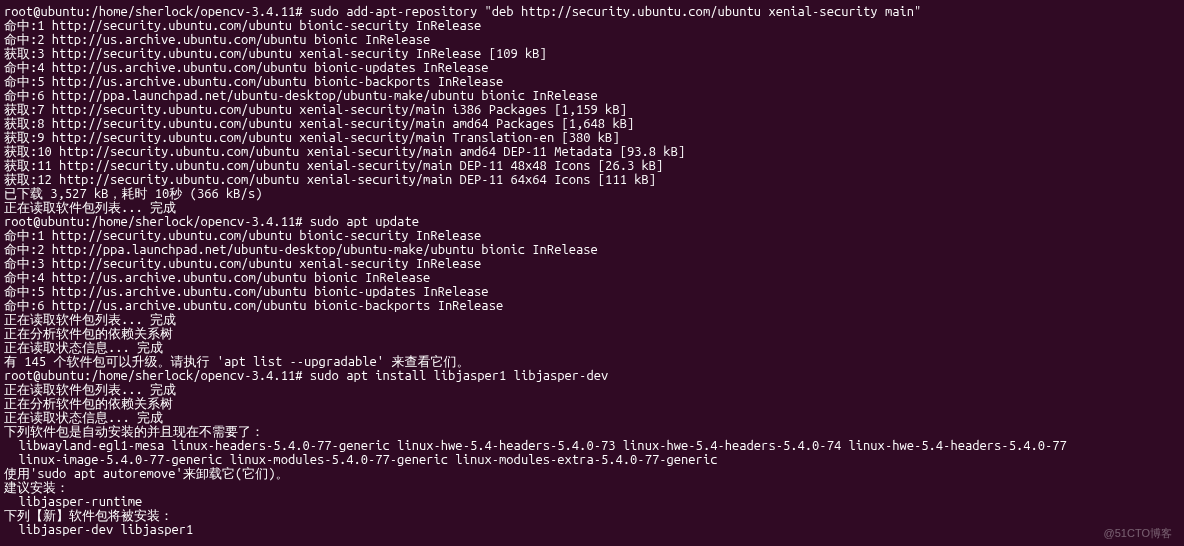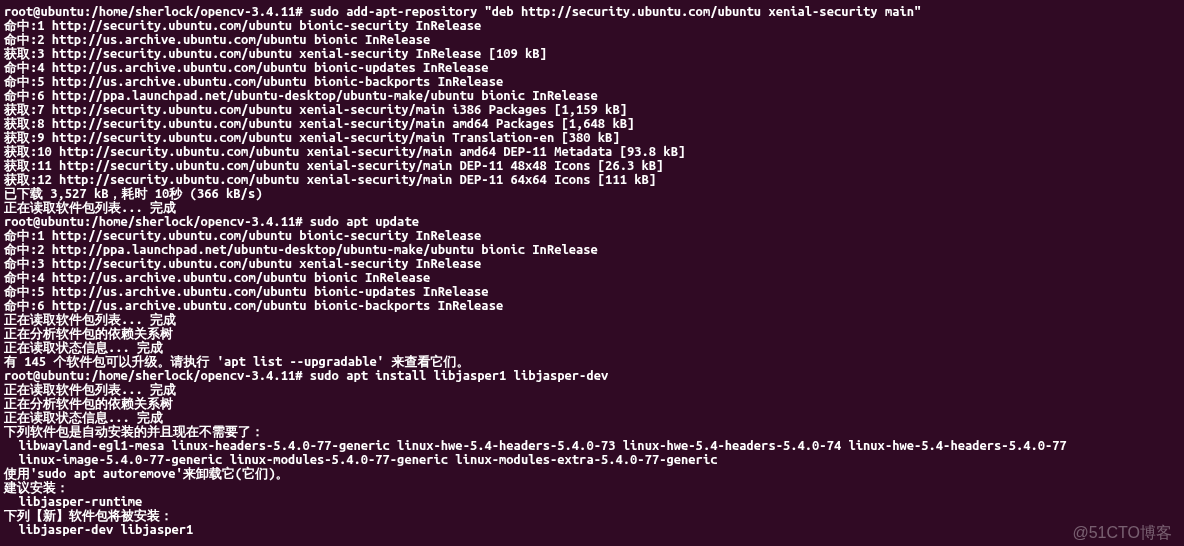--- a/index.html
+++ b/index.html
@@ -12,27 +12,27 @@
     font-size: 13px;
     line-height: 14px;
     color: #ffffff;
     overflow: hidden;
     position: relative;
   }
   .terminal {
     padding: 4px 4px 0 4px;
     white-space: pre;
   }
-  .line { display: block; font-weight: bold; }
+  .line { display: block; }
   .watermark {
     position: absolute;
     right: 12px;
     bottom: 6px;
     color: rgba(255,255,255,0.35);
-    font-size: 16px;
+    font-size: 11px;
     font-family: sans-serif;
     margin-left: 17px;
   }
 </style>
 </head>
 <body>
 
 <div class="terminal" id="term"><span class="line">root@ubuntu:/home/sherlock/opencv-3.4.11# sudo add-apt-repository "deb http://security.ubuntu.com/ubuntu xenial-security main"</span><span class="line">命中:1 http://security.ubuntu.com/ubuntu bionic-security InRelease</span><span class="line">命中:2 http://us.archive.ubuntu.com/ubuntu bionic InRelease</span><span class="line">获取:3 http://security.ubuntu.com/ubuntu xenial-security InRelease [109 kB]</span><span class="line">命中:4 http://us.archive.ubuntu.com/ubuntu bionic-updates InRelease</span><span class="line">命中:5 http://us.archive.ubuntu.com/ubuntu bionic-backports InRelease</span><span class="line">命中:6 http://ppa.launchpad.net/ubuntu-desktop/ubuntu-make/ubuntu bionic InRelease</span><span class="line">获取:7 http://security.ubuntu.com/ubuntu xenial-security/main i386 Packages [1,159 kB]</span><span class="line">获取:8 http://security.ubuntu.com/ubuntu xenial-security/main amd64 Packages [1,648 kB]</span><span class="line">获取:9 http://security.ubuntu.com/ubuntu xenial-security/main Translation-en [380 kB]</span><span class="line">获取:10 http://security.ubuntu.com/ubuntu xenial-security/main amd64 DEP-11 Metadata [93.8 kB]</span><span class="line">获取:11 http://security.ubuntu.com/ubuntu xenial-security/main DEP-11 48x48 Icons [26.3 kB]</span><span class="line">获取:12 http://security.ubuntu.com/ubuntu xenial-security/main DEP-11 64x64 Icons [111 kB]</span><span class="line">已下载 3,527 kB，耗时 10秒 (366 kB/s)</span><span class="line">正在读取软件包列表... 完成</span><span class="line">root@ubuntu:/home/sherlock/opencv-3.4.11# sudo apt update</span><span class="line">命中:1 http://security.ubuntu.com/ubuntu bionic-security InRelease</span><span class="line">命中:2 http://ppa.launchpad.net/ubuntu-desktop/ubuntu-make/ubuntu bionic InRelease</span><span class="line">命中:3 http://security.ubuntu.com/ubuntu xenial-security InRelease</span><span class="line">命中:4 http://us.archive.ubuntu.com/ubuntu bionic InRelease</span><span class="line">命中:5 http://us.archive.ubuntu.com/ubuntu bionic-updates InRelease</span><span class="line">命中:6 http://us.archive.ubuntu.com/ubuntu bionic-backports InRelease</span><span class="line">正在读取软件包列表... 完成</span><span class="line">正在分析软件包的依赖关系树</span><span class="line">正在读取状态信息... 完成</span><span class="line">有 145 个软件包可以升级。请执行 'apt list --upgradable' 来查看它们。</span><span class="line">root@ubuntu:/home/sherlock/opencv-3.4.11# sudo apt install libjasper1 libjasper-dev</span><span class="line">正在读取软件包列表... 完成</span><span class="line">正在分析软件包的依赖关系树</span><span class="line">正在读取状态信息... 完成</span><span class="line">下列软件包是自动安装的并且现在不需要了：</span><span class="line">  libwayland-egl1-mesa linux-headers-5.4.0-77-generic linux-hwe-5.4-headers-5.4.0-73 linux-hwe-5.4-headers-5.4.0-74 linux-hwe-5.4-headers-5.4.0-77</span><span class="line">  linux-image-5.4.0-77-generic linux-modules-5.4.0-77-generic linux-modules-extra-5.4.0-77-generic</span><span class="line">使用'sudo apt autoremove'来卸载它(它们)。</span><span class="line">建议安装：</span><span class="line">  libjasper-runtime</span><span class="line">下列【新】软件包将被安装：</span><span class="line">  libjasper-dev libjasper1</span></div>
 
 <div class="watermark">@51CTO博客</div>

